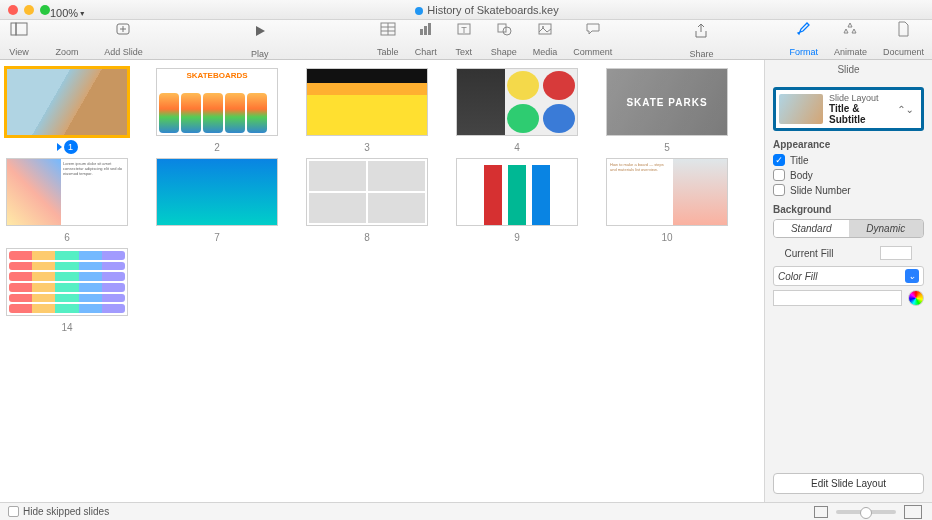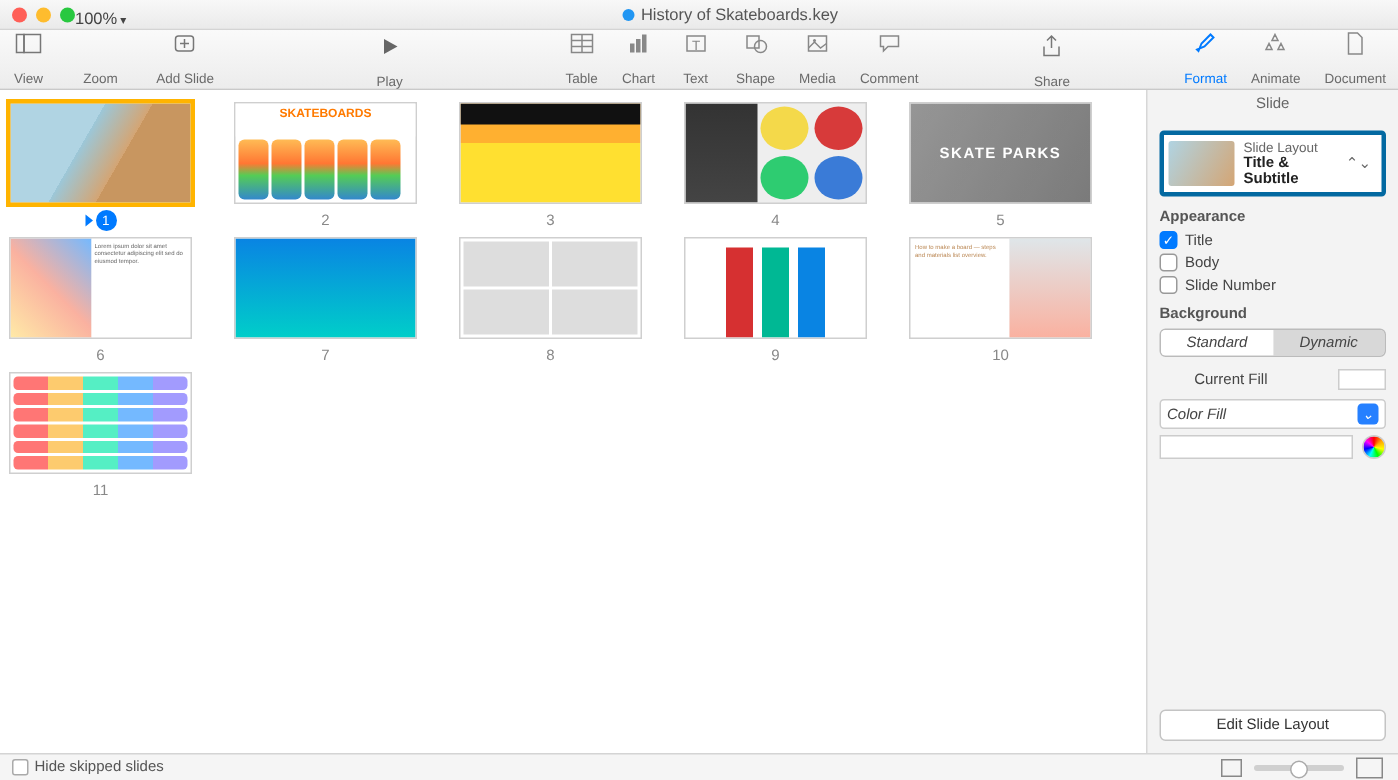--- a/index.html
+++ b/index.html
@@ -325,21 +325,21 @@
       </div>
       <div class="thumb-wrapper">
         <div class="thumb t11">
             <div></div>
             <div></div>
             <div></div>
             <div></div>
             <div></div>
             <div></div>
           </div>
-        <div class="thumb-num">11</div>
+        <div class="thumb-num">14</div>
       </div>
     </div>
   </div>
 
   <div class="inspector">
     <div class="insp-tablabel">Slide</div>
 
     <div class="insp-section">
       <div class="layout-box">
         <div class="layout-thumb"></div>
@@ -363,21 +363,21 @@
         <div class="chkbox"></div>
         <span>Slide Number</span>
       </div>
 
       <div class="insp-hdr">Background</div>
       <div class="seg">
         <div>Standard</div>
         <div class="on">Dynamic</div>
       </div>
 
-      <div class="chk-row" style="justify-content:flex-end; margin-top:8px;gap:47px;">
+      <div class="chk-row" style="justify-content:center; margin-top:8px;gap:47px;">
         <span>Current Fill</span>
         <div class="fill-swatch"></div>
       </div>
 
       <div class="colorfill-row" style="margin-top:6px;font-style:italic;">
         <span>Color Fill</span>
         <span class="bluecap">⌄</span>
       </div>
       <div class="colorpick-row">
         <div class="bigswatch"></div>

